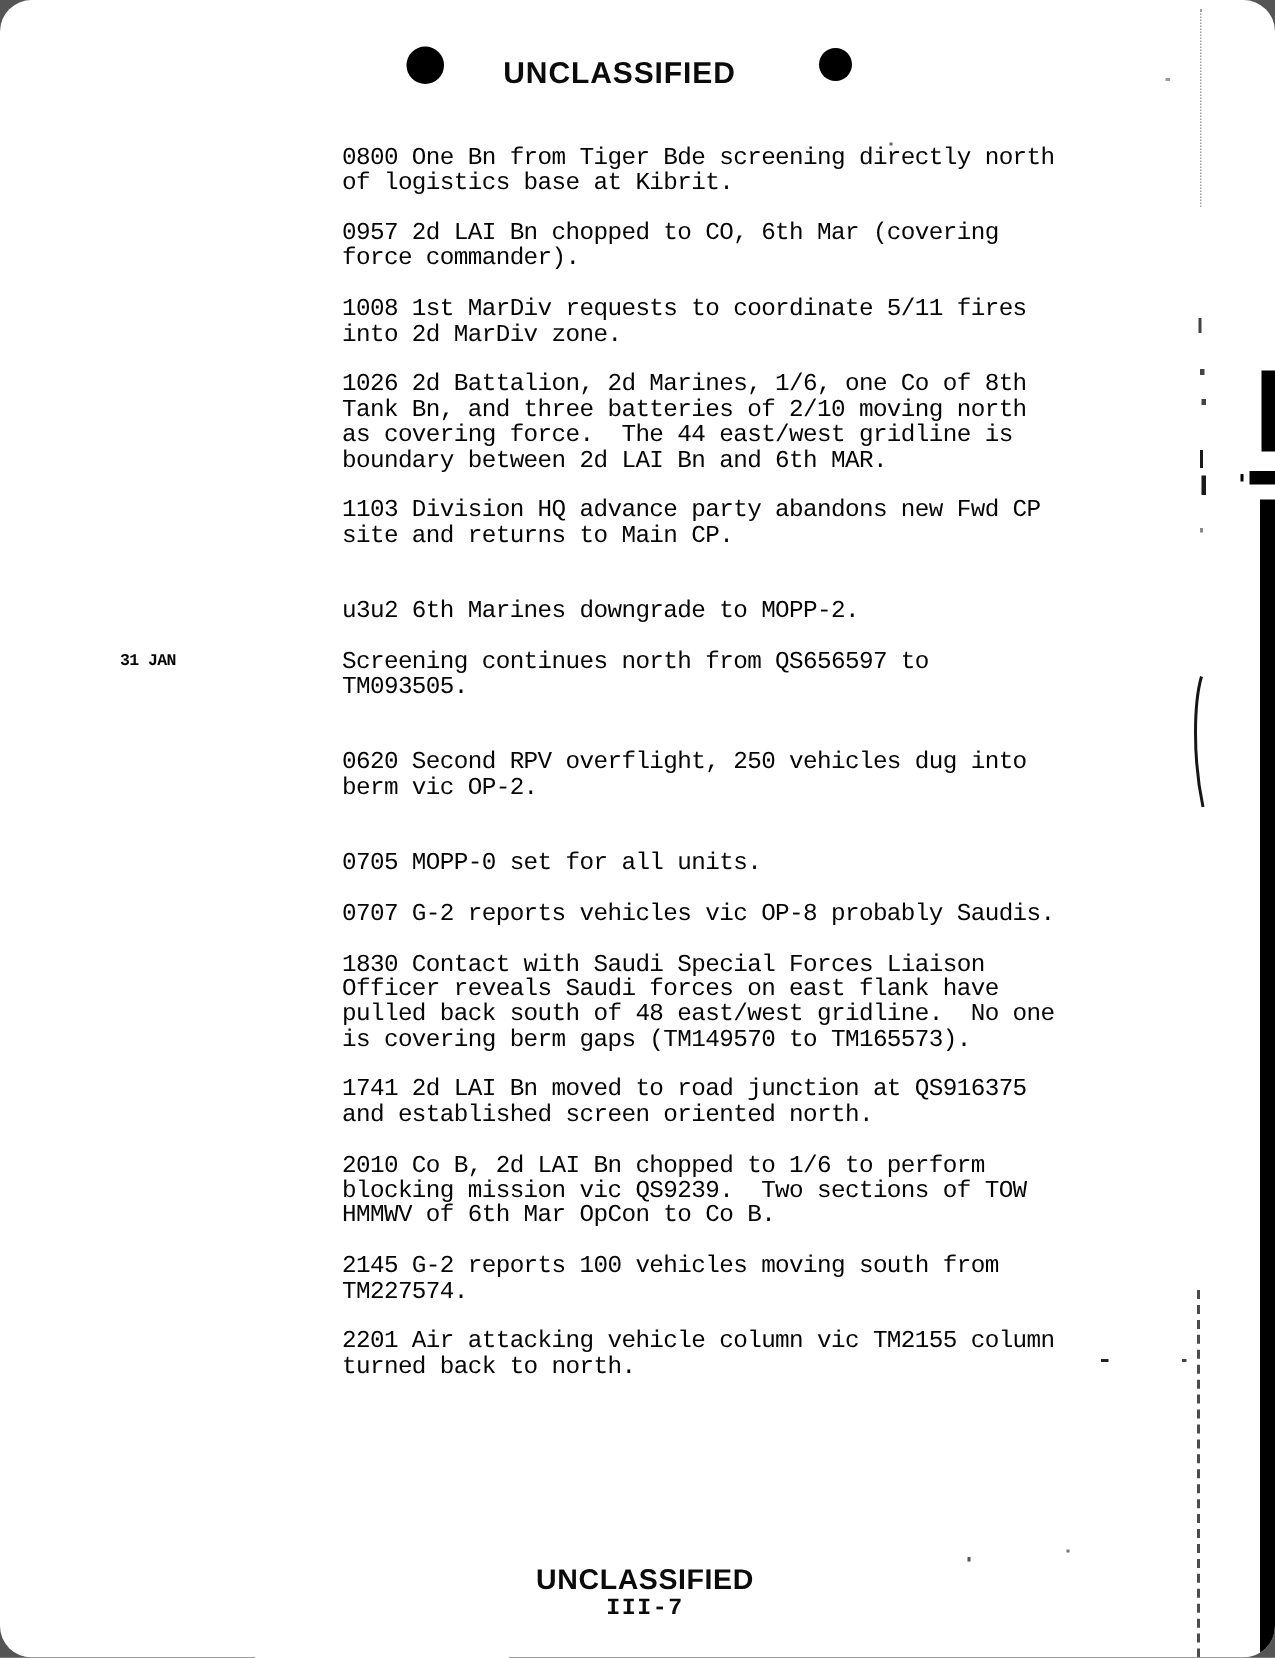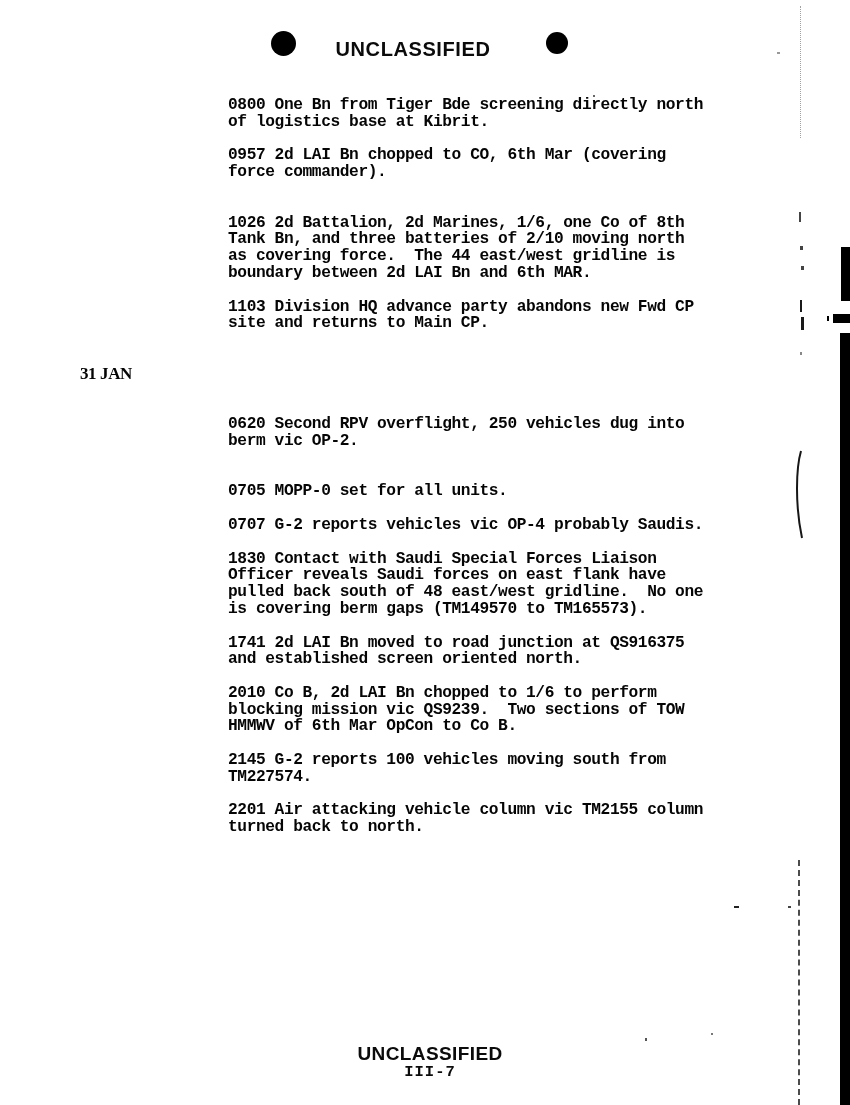--- a/index.html
+++ b/index.html
@@ -5,20 +5,21 @@
   html, body { margin: 0; padding: 0; background: #555; }
   .page {
     position: relative;
     width: 850px;
     height: 1105px;
     margin: 0 auto;
     background: #ffffff;
     overflow: hidden;
     font-family: "Liberation Mono", "DejaVu Sans Mono", monospace;
     color: #050505;
+    border-radius: 21px;
   }
 
   
   .header-band {
     position: absolute;
     top: 38px; left: 0; right: 0;
     height: 26px;
   }
   .header-classification {
     position: absolute;
@@ -70,29 +71,28 @@
     top: 97px;
     width: 680px;
   }
   .entry {
     display: flex;
     margin: 0 0 16.8px 0;
   }
   .entry-date {
     flex: 0 0 148px;
     font-weight: 700;
-    font-size: 17px;
+    font-size: 11px;
     line-height: 16.8px;
     letter-spacing: -0.4px;
     white-space: pre;
-    font-family: Liberation Serif, serif;
   }
   .entry-text {
     flex: 0 0 520px;
-    font-weight: 700;
+    font-weight: 400;
     font-size: 16.2px;
     line-height: 16.8px;
     letter-spacing: -0.4px;
     white-space: pre-wrap;
   }
 
   
   .artifact { position: absolute; background: #000; }
   .bar-right-1   { left: 841px; top: 247px; width: 9px;  height: 54px; }
   .sq-right      { left: 833px; top: 314px; width: 17px; height: 9px; }
@@ -148,43 +148,51 @@
   </div>
 
   <div class="entry">
     <div class="entry-date"></div>
     <div class="entry-text">0957 2d LAI Bn chopped to CO, 6th Mar (covering
 force commander).</div>
   </div>
 
   <div class="entry">
     <div class="entry-date"></div>
+    <div class="entry-text">1008 1st MarDiv requests to coordinate 5/11 fires
+into 2d MarDiv zone.</div>
   </div>
 
   <div class="entry">
     <div class="entry-date"></div>
     <div class="entry-text">1026 2d Battalion, 2d Marines, 1/6, one Co of 8th
 Tank Bn, and three batteries of 2/10 moving north
 as covering force.  The 44 east/west gridline is
 boundary between 2d LAI Bn and 6th MAR.</div>
   </div>
 
   <div class="entry">
     <div class="entry-date"></div>
     <div class="entry-text">1103 Division HQ advance party abandons new Fwd CP
 site and returns to Main CP.</div>
   </div>
 
   <div class="entry">
     <div class="entry-date"></div>
   </div>
 
+  <div class="entry">
+    <div class="entry-date"></div>
+    <div class="entry-text">u3u2 6th Marines downgrade to MOPP-2.</div>
+  </div>
 
   <div class="entry">
     <div class="entry-date">31 JAN</div>
+    <div class="entry-text">Screening continues north from QS656597 to
+TM093505.</div>
   </div>
 
   <div class="entry">
     <div class="entry-date"></div>
   </div>
 
   <div class="entry">
     <div class="entry-date"></div>
     <div class="entry-text">0620 Second RPV overflight, 250 vehicles dug into
 berm vic OP-2.</div>
@@ -194,21 +202,21 @@
     <div class="entry-date"></div>
   </div>
 
   <div class="entry">
     <div class="entry-date"></div>
     <div class="entry-text">0705 MOPP-0 set for all units.</div>
   </div>
 
   <div class="entry">
     <div class="entry-date"></div>
-    <div class="entry-text">0707 G-2 reports vehicles vic OP-4 probably Saudis.</div>
+    <div class="entry-text">0707 G-2 reports vehicles vic OP-8 probably Saudis.</div>
   </div>
 
   <div class="entry">
     <div class="entry-date"></div>
     <div class="entry-text">1830 Contact with Saudi Special Forces Liaison
 Officer reveals Saudi forces on east flank have
 pulled back south of 48 east/west gridline.  No one
 is covering berm gaps (TM149570 to TM165573).</div>
   </div>
 

